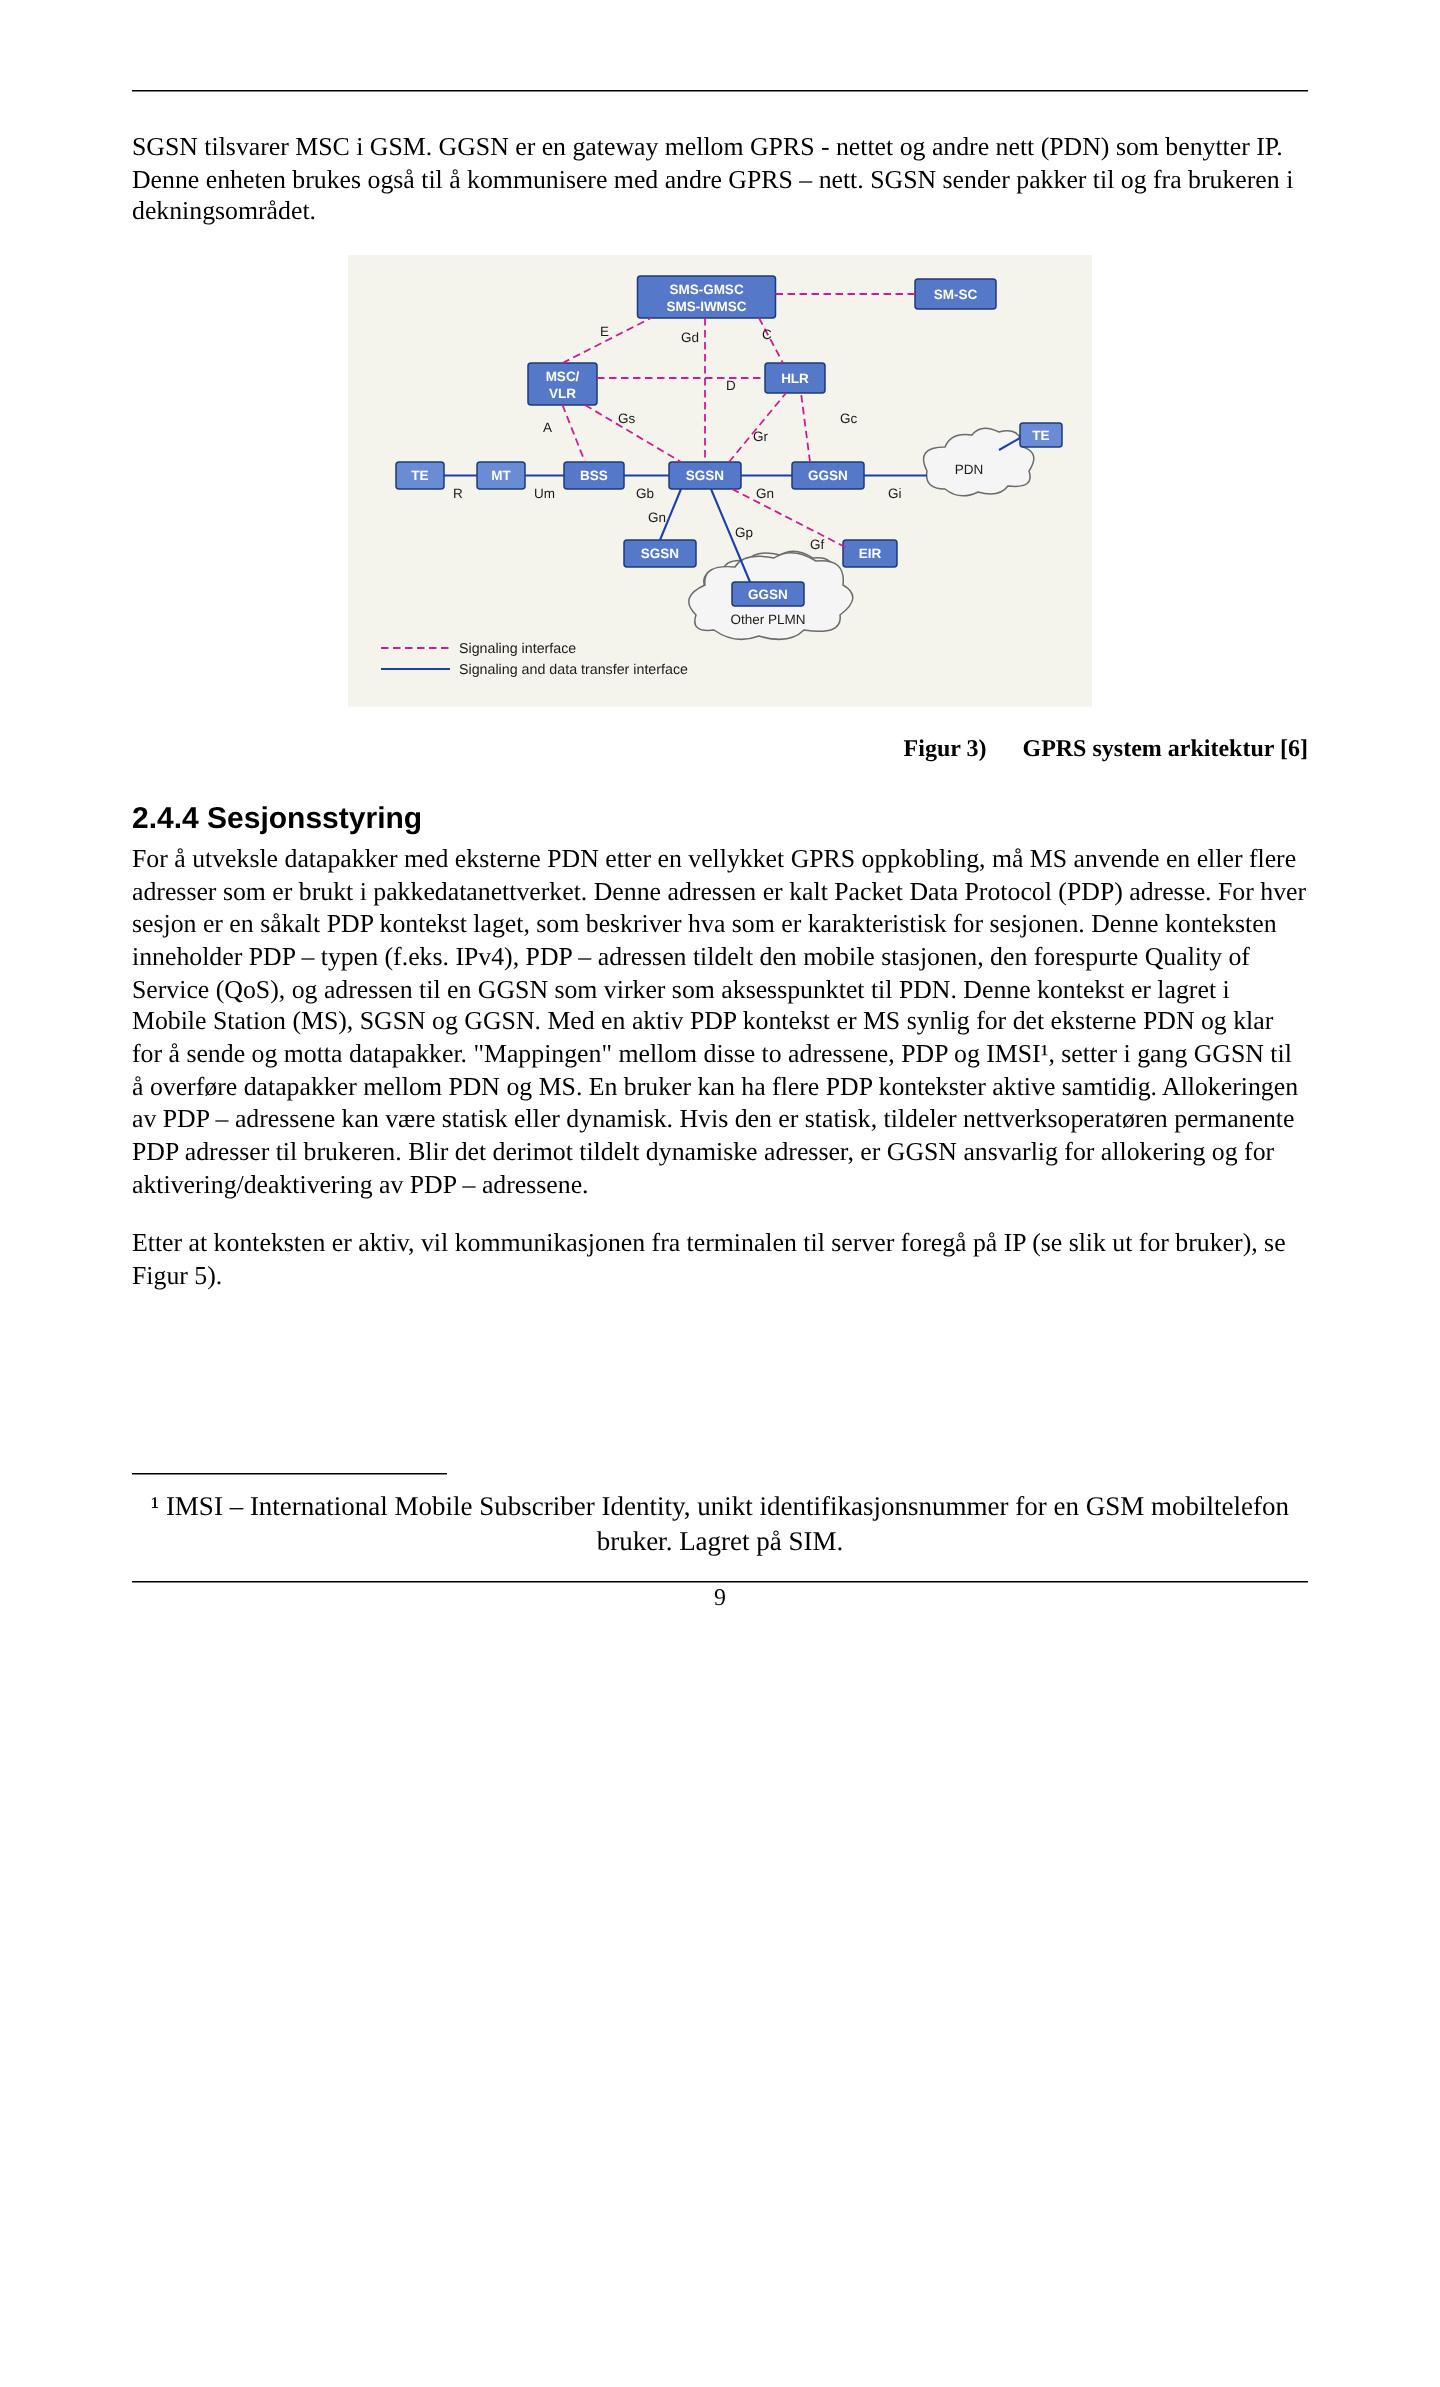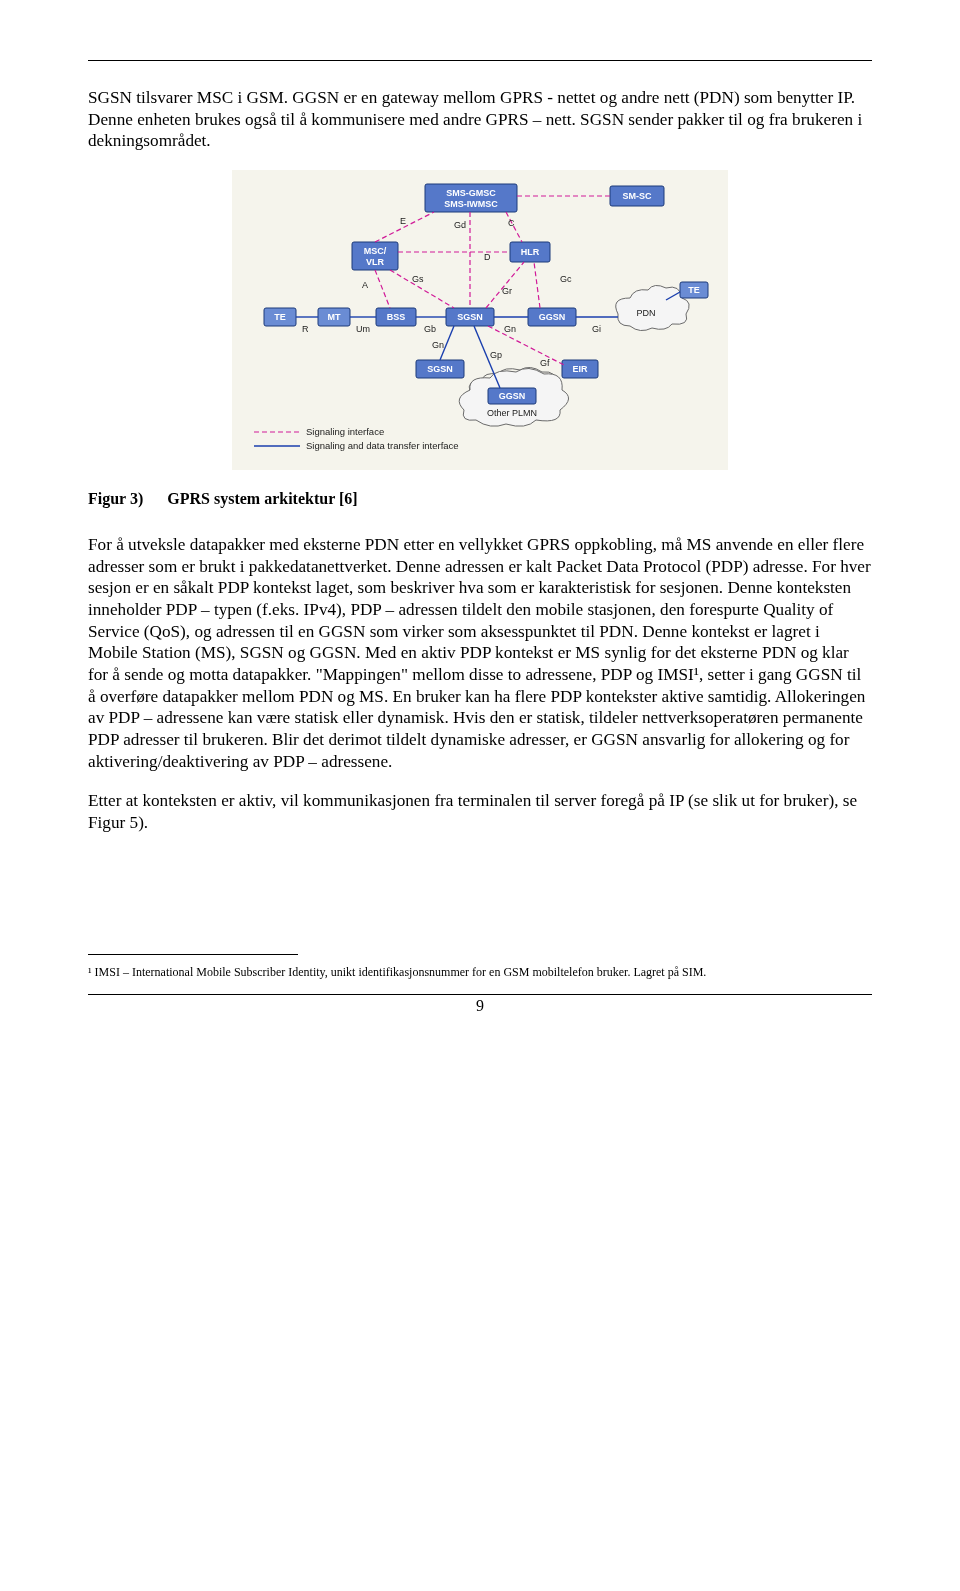--- a/index.html
+++ b/index.html
@@ -31,40 +31,41 @@
   .figure-wrap {
     text-align: center;
     margin: 10px 0 20px 0;
   }
   .figure-svg {
     display: inline-block;
     background: #f5f4ec;
     padding: 8px;
   }
   .figure-caption {
-    text-align: left;
+    text-align: right;
     margin: 16px 0 26px 0;
     font-size: 16px;
   }
   .figure-caption b { font-weight: bold; }
   h3.section-heading {
     font-family: Arial, Helvetica, sans-serif;
     font-size: 20px;
     font-weight: bold;
     margin: 14px 0 4px 0;
   }
   .footnote-rule {
     width: 210px;
     border-top: 1px solid #000;
     margin-top: 120px;
     margin-bottom: 10px;
   }
   .footnote {
-    font-size: 12px;
+    font-size: 18px;
     line-height: 1.3;
+    text-align: center;
   }
   .page-foot-rule {
     border-top: 1px solid #000;
     margin-top: 14px;
     margin-bottom: 2px;
   }
   .page-number {
     text-align: center;
     font-size: 16px;
   }
@@ -182,20 +183,21 @@
       </svg>
     </div>
   </div>
 
   <div class="figure-caption">
     <b>Figur 3)</b>&nbsp;&nbsp;&nbsp;&nbsp;&nbsp;
     <b>GPRS system arkitektur [6]</b>
   </div>
 
 
+  <h3 class="section-heading">2.4.4  Sesjonsstyring</h3>
 
   <p class="body-text">For å utveksle datapakker med eksterne PDN etter en vellykket GPRS oppkobling, må MS anvende en eller flere adresser som er brukt i pakkedatanettverket. Denne adressen er kalt Packet Data Protocol (PDP) adresse. For hver sesjon er en såkalt PDP kontekst laget, som beskriver hva som er karakteristisk for sesjonen. Denne konteksten inneholder PDP – typen (f.eks. IPv4), PDP – adressen tildelt den mobile stasjonen, den forespurte Quality of Service (QoS), og adressen til en GGSN som virker som aksesspunktet til PDN. Denne kontekst er lagret i Mobile Station (MS), SGSN og GGSN. Med en aktiv PDP kontekst er MS synlig for det eksterne PDN og klar for å sende og motta datapakker. "Mappingen" mellom disse to adressene, PDP og IMSI¹, setter i gang GGSN til å overføre datapakker mellom PDN og MS. En bruker kan ha flere PDP kontekster aktive samtidig. Allokeringen av PDP – adressene kan være statisk eller dynamisk. Hvis den er statisk, tildeler nettverksoperatøren permanente PDP adresser til brukeren. Blir det derimot tildelt dynamiske adresser, er GGSN ansvarlig for allokering og for aktivering/deaktivering av PDP – adressene.</p>
 
   <p class="body-text">Etter at konteksten er aktiv, vil kommunikasjonen fra terminalen til server foregå på IP (se slik ut for bruker), se Figur 5).</p>
 
   <div class="footnote-rule"></div>
   <div class="footnote">¹ IMSI – International Mobile Subscriber Identity, unikt identifikasjonsnummer for en GSM mobiltelefon bruker. Lagret på SIM.</div>
 
   <div class="page-foot-rule"></div>
   <div class="page-number">9</div>

